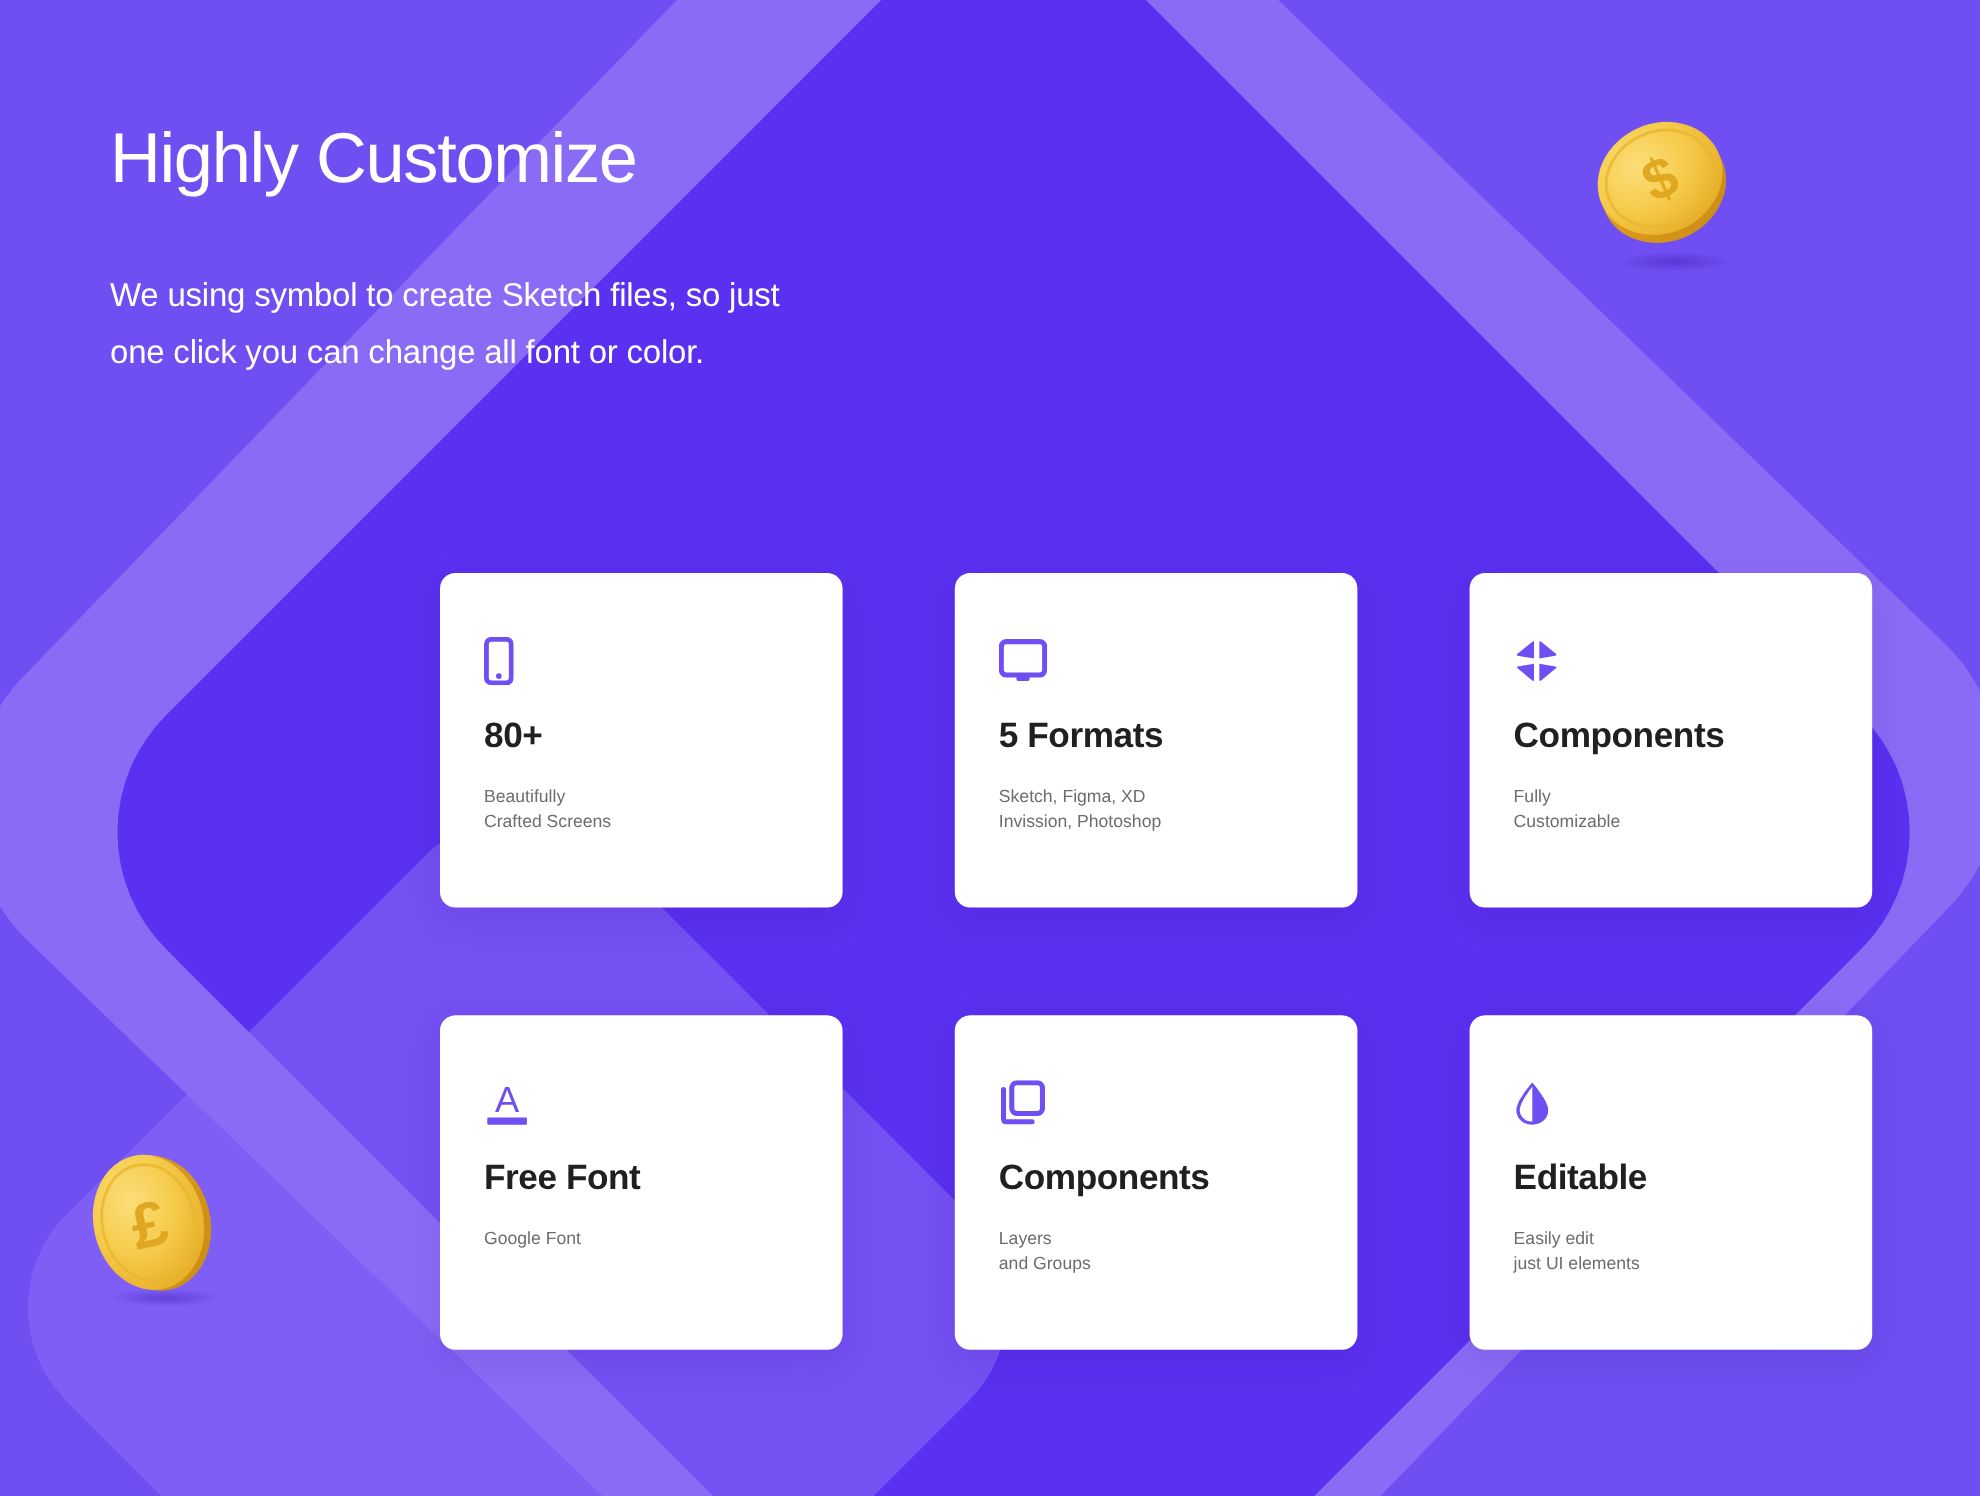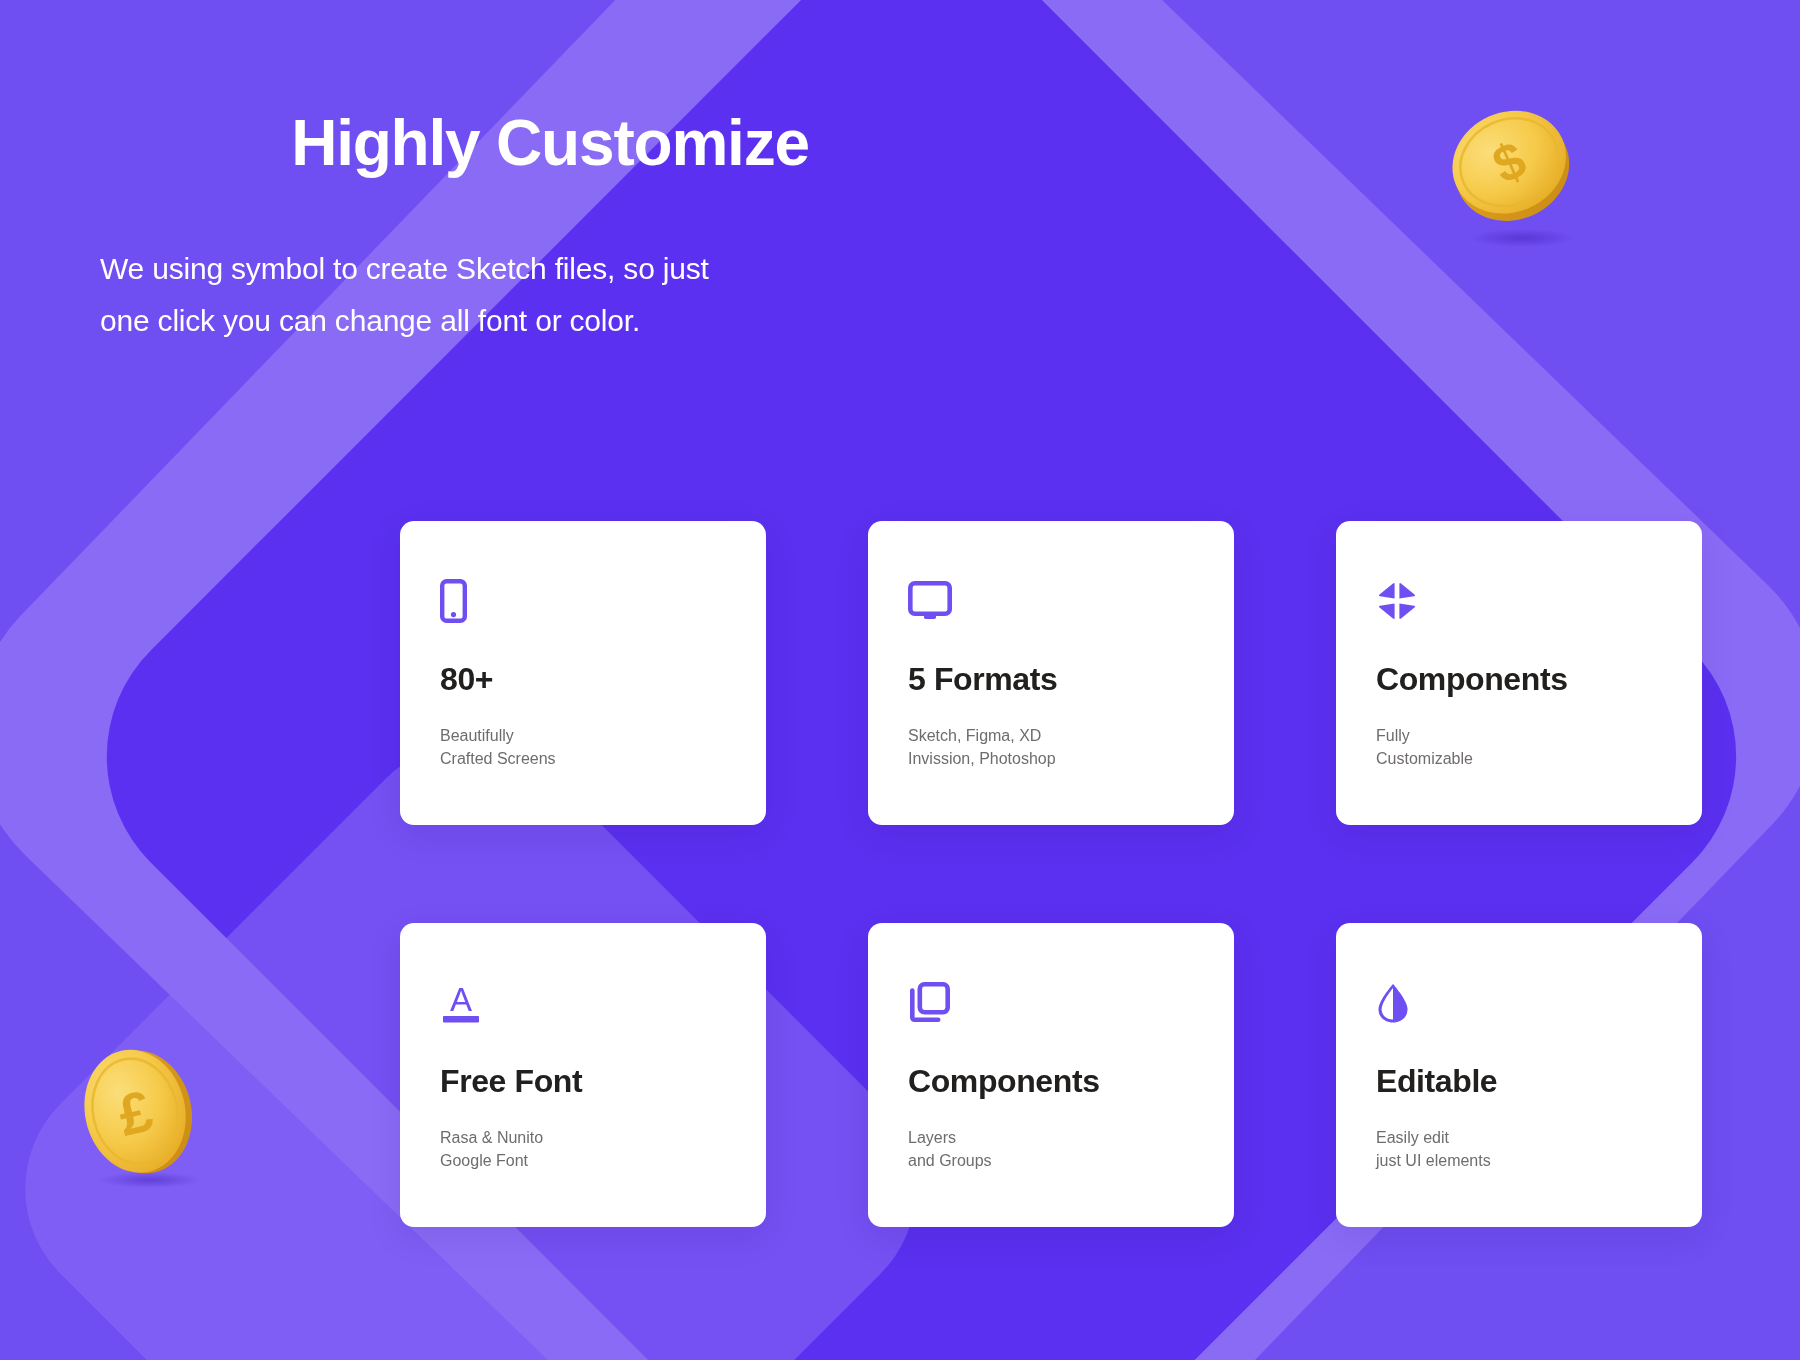--- a/index.html
+++ b/index.html
@@ -10,22 +10,22 @@
     overflow:hidden;
     position:relative;
   }
 
   
   #bg { position:absolute; inset:0; width:1800px; height:1360px; }
 
   
   .header { position:absolute; left:100px; top:110px; width:900px; z-index:5; }
   .title {
-    font-size:64px; font-weight:bold; color:#ffffff;
-    letter-spacing:-1.2px; line-height:1.05; white-space:nowrap;text-align:center;
+    font-size:64px; font-weight:normal; color:#ffffff;
+    letter-spacing:-1.2px; line-height:1.05; white-space:nowrap;
   }
   .subtitle {
     margin-top:66px; font-size:30px; color:#ffffff;
     line-height:1.72; font-weight:400; letter-spacing:-0.2px;
   }
   .subtitle .sub-line { display:block; }
 
   
   .grid {
     position:absolute; left:400px; top:521px;
@@ -39,21 +39,21 @@
   }
   .card {
     background:#FFFFFF;
     border-radius:14px;
     padding:58px 0 0 40px;
     box-shadow:0 10px 34px rgba(40,10,110,0.10);
     position:relative;
   }
   .card-icon { height:44px; display:flex; align-items:center; }
   .card-title {
-    margin-top:39px;
+    margin-top:28px;
     font-size:32px; font-weight:bold; color:#22201F;
     letter-spacing:-0.4px; line-height:1.1;
   }
   .card-desc {
     margin-top:27px;
     font-size:16px; color:#6F6C6B; line-height:1.45; font-weight:400;
   }
   .card-desc .desc-line { display:block; }
 
   
@@ -159,21 +159,20 @@
 
   <div class="card">
     <div class="card-icon">
       <svg width="42" height="44" viewBox="0 0 42 44">
         <text x="21" y="30" text-anchor="middle" font-family="Liberation Sans, sans-serif" font-size="33" fill="#6F4EF2">A</text>
         <rect x="3" y="35" width="36" height="6.4" rx="0.8" ry="0.8" fill="#6F4EF2"></rect>
       </svg>
     </div>
     <div class="card-title">Free Font</div>
     <div class="card-desc">
-      <span class="desc-line">Rasa &amp; Nunito</span>
       <span class="desc-line">Google Font</span>
     </div>
   </div>
 
   <div class="card">
     <div class="card-icon">
       <svg width="42" height="42" viewBox="0 0 42 42">
         <path d="M4.3 8.5 V35.2 Q4.3 37.7 6.8 37.7 H30.2" fill="none" stroke="#6F4EF2" stroke-width="4.6" stroke-linecap="round"></path>
         <rect x="11.8" y="2.3" width="27.9" height="27.9" rx="4.6" ry="4.6" fill="none" stroke="#6F4EF2" stroke-width="4.6"></rect>
       </svg>

